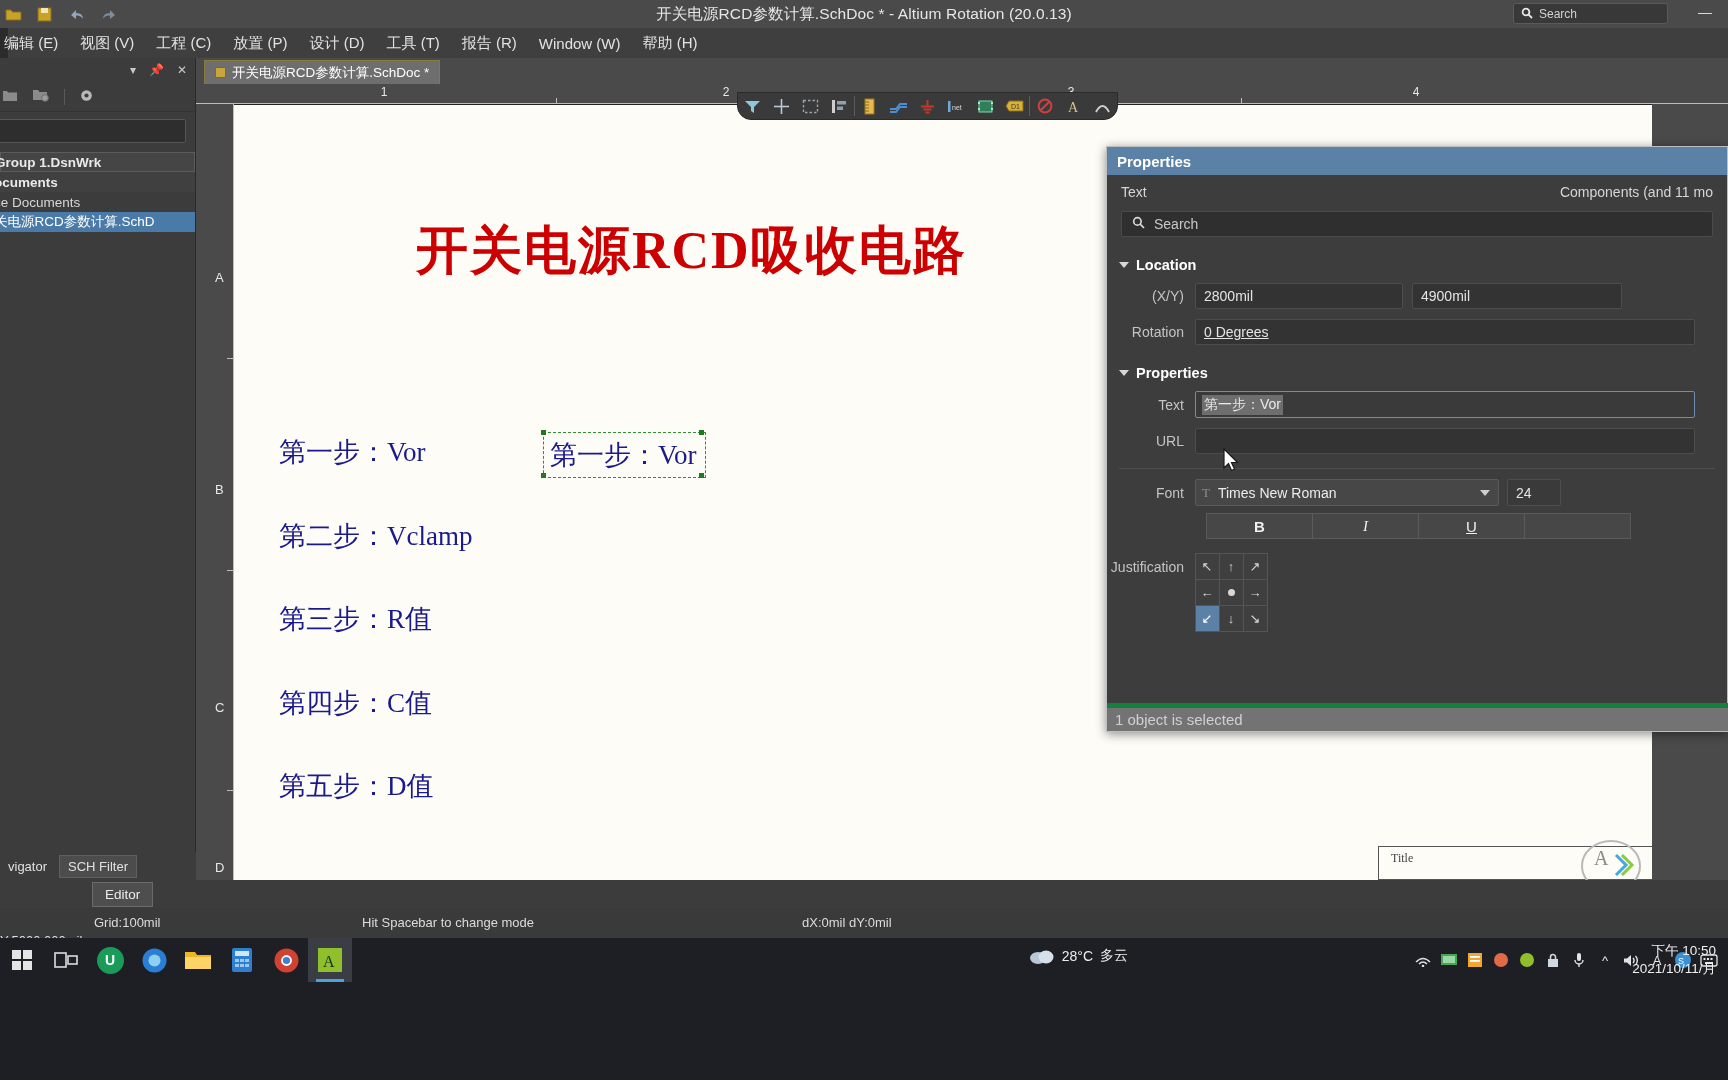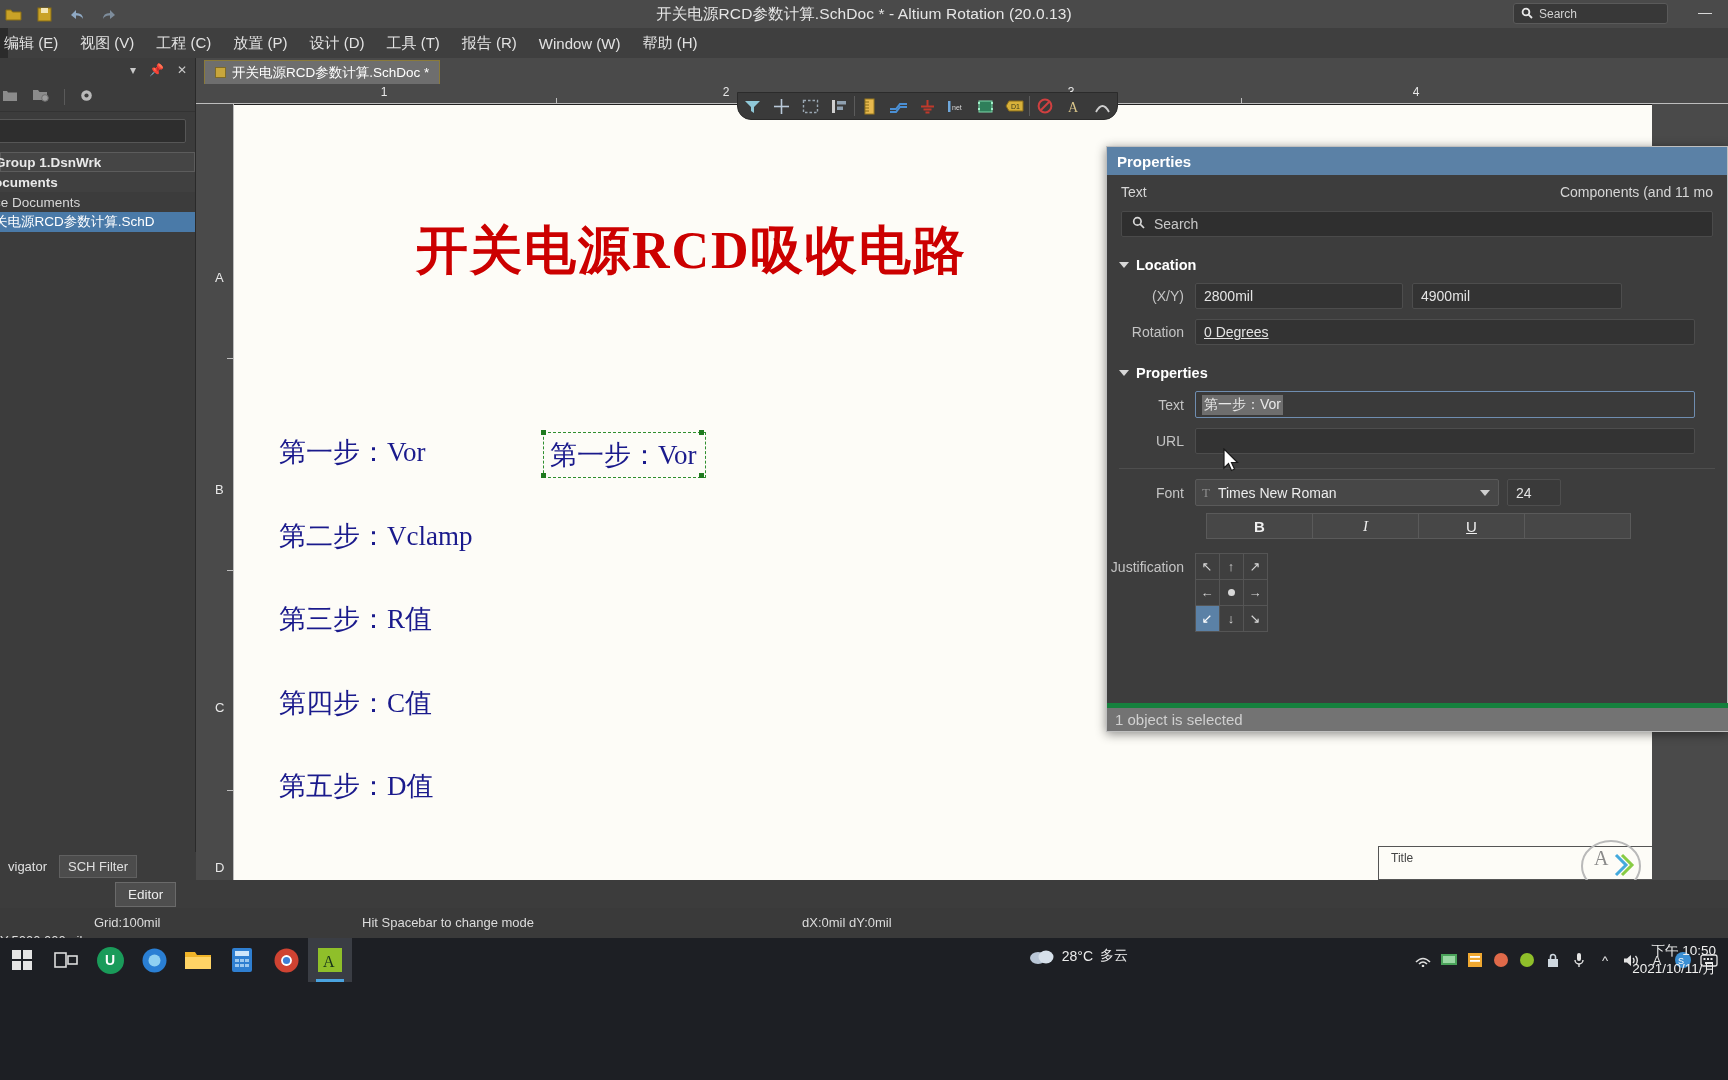--- a/index.html
+++ b/index.html
@@ -175,21 +175,21 @@
     white-space: nowrap;
   }
   .sel-handle {
     position: absolute; width: 5px; height: 5px; background: #1e7a1e;
   }
 
   .title-block {
     position: absolute; left: 1144px; bottom: 0px; width: 388px; height: 34px;
     border: 1px solid #555; background: transparent;
   }
-  .tb-label { position: absolute; left: 12px; top: 4px; color: #444; font-size: 12px; }
+  .tb-label { position: absolute; left: 12px; top: 4px; color: #444; font-size: 12px; font-family: Liberation Serif, serif; }
 
   .ad-logo {
     position: absolute; right: 10px; top: 735px; width: 62px; height: 54px;
   }
 
   
   .props {
     position: absolute; left: 1106px; top: 146px; width: 622px; height: 586px;
     background: #3d3d3d; border: 1px solid #bfbfbf; z-index: 60;
     box-shadow: 0 2px 10px rgba(0,0,0,.45);
@@ -280,21 +280,21 @@
   }
 
   .cursor-arrow { position: absolute; left: 1223px; top: 448px; z-index: 70; }
 
   
   .statusbar {
     position: absolute; left: 0; top: 880px; width: 1728px; height: 28px;
     background: #3c3c3c; display: flex; align-items: center;
   }
   .editor-btn {
-    margin-left: 115px; background: #4e4e4e; border: 1px solid #6a6a6a;
+    margin-left: 92px; background: #4e4e4e; border: 1px solid #6a6a6a;
     color: #ececec; font-size: 13.5px; padding: 4px 12px;
   }
   .sb-cell { color: #dcdcdc; font-size: 13px; position: absolute; }
 
   .statusbar2 {
     position: absolute; left: 0; top: 908px; width: 1728px; height: 30px;
     background: #3a3a3a;
   }
 
   

